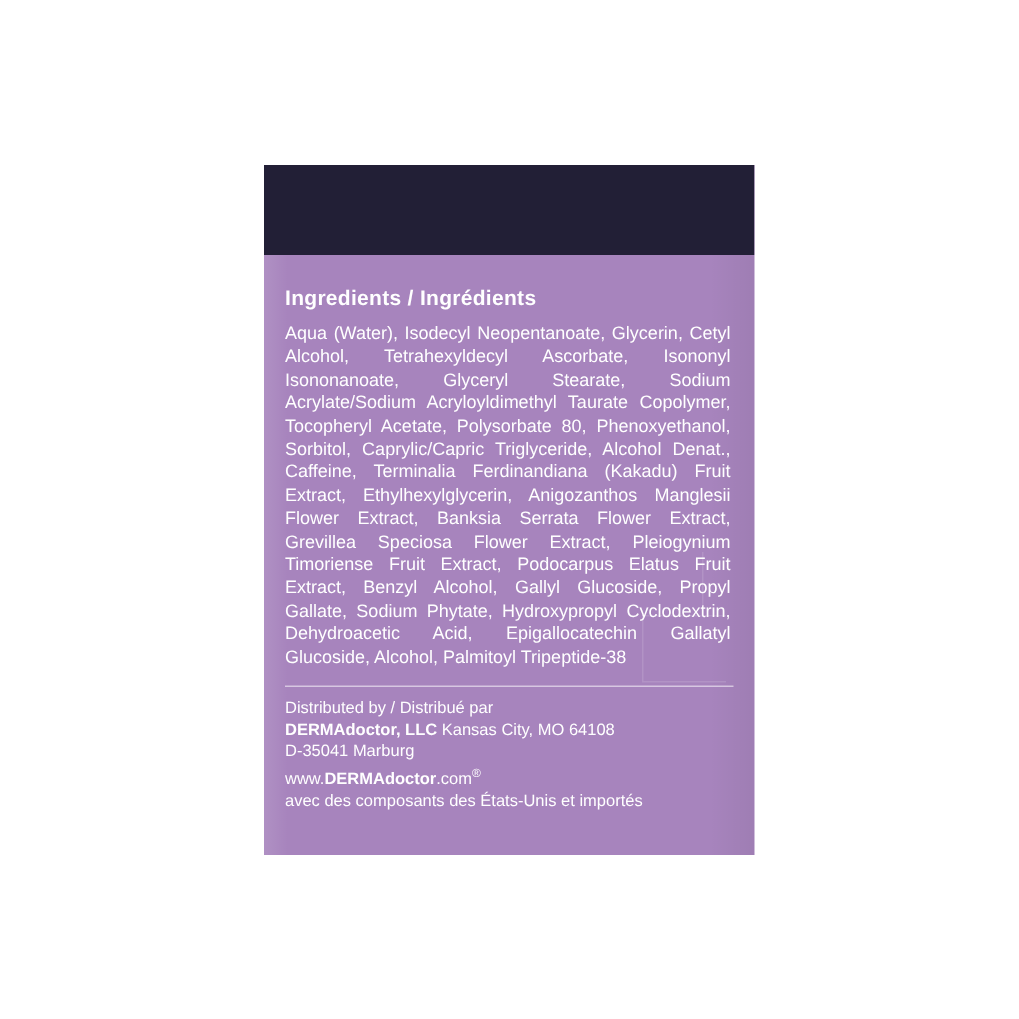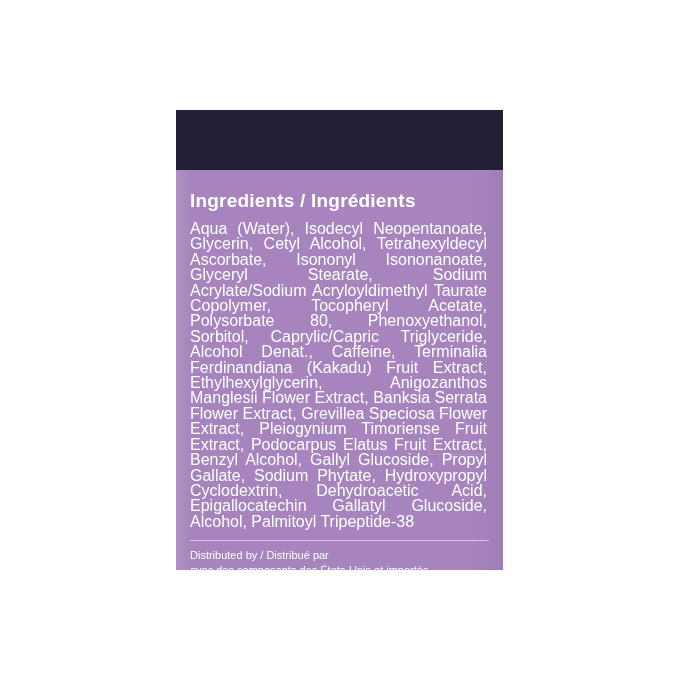--- a/index.html
+++ b/index.html
@@ -67,28 +67,28 @@
     position: absolute;
     left: 0;
     top: 60px;
     right: 0;
     bottom: 0;
     padding: 12px 14px 0 14px;
     box-sizing: border-box;
     color: #ffffff;
   }
   #ingredients-heading {
-    font-size: 19px;
+    font-size: 14px;
     font-weight: bold;
     letter-spacing: 0.2px;
     margin: 8px 0 9px 0;
     color: #ffffff;
   }
   #ingredients-body {
-    font-size: 16px;
+    font-size: 12px;
     line-height: 15.4px;
     text-align: justify;
     text-justify: inter-word;
     color: #ffffff;
     padding-right: 2px;
   }
   #divider {
     margin: 11px 0 7px 0;
     height: 1px;
     background: rgba(255,255,255,0.55);
@@ -130,19 +130,21 @@
     <div id="content">
 
       <div id="ingredients-heading">Ingredients / Ingrédients</div>
 
       <div id="ingredients-body">Aqua (Water), Isodecyl Neopentanoate, Glycerin, Cetyl Alcohol, Tetrahexyldecyl Ascorbate, Isononyl Isononanoate, Glyceryl Stearate, Sodium Acrylate/Sodium Acryloyldimethyl Taurate Copolymer, Tocopheryl Acetate, Polysorbate 80, Phenoxyethanol, Sorbitol, Caprylic/Capric Triglyceride, Alcohol Denat., Caffeine, Terminalia Ferdinandiana (Kakadu) Fruit Extract, Ethylhexylglycerin, Anigozanthos Manglesii Flower Extract, Banksia Serrata Flower Extract, Grevillea Speciosa Flower Extract, Pleiogynium Timoriense Fruit Extract, Podocarpus Elatus Fruit Extract, Benzyl Alcohol, Gallyl Glucoside, Propyl Gallate, Sodium Phytate, Hydroxypropyl Cyclodextrin, Dehydroacetic Acid, Epigallocatechin Gallatyl Glucoside, Alcohol, Palmitoyl Tripeptide-38</div>
 
       <div id="divider"></div>
 
       <div id="distributor">
         <span class="line">Distributed by / Distribué par</span>
+        <span class="line"><span class="bold">DERMAdoctor, LLC</span><span> Kansas City, MO 64108</span></span>
+        <span class="line">D-35041 Marburg</span>
+        <span class="line"><span>www.</span><span class="bold">DERMAdoctor</span><span>.com</span><span class="reg">®</span></span>
         <span class="line">avec des composants des États-Unis et importés</span>
-        <span class="line"><span>www.</span><span class="bold">DERMAdoctor</span><span>.com</span><span class="reg">®</span></span>
       </div>
 
     </div>
   </div>
 </div>
 
 </body></html>

